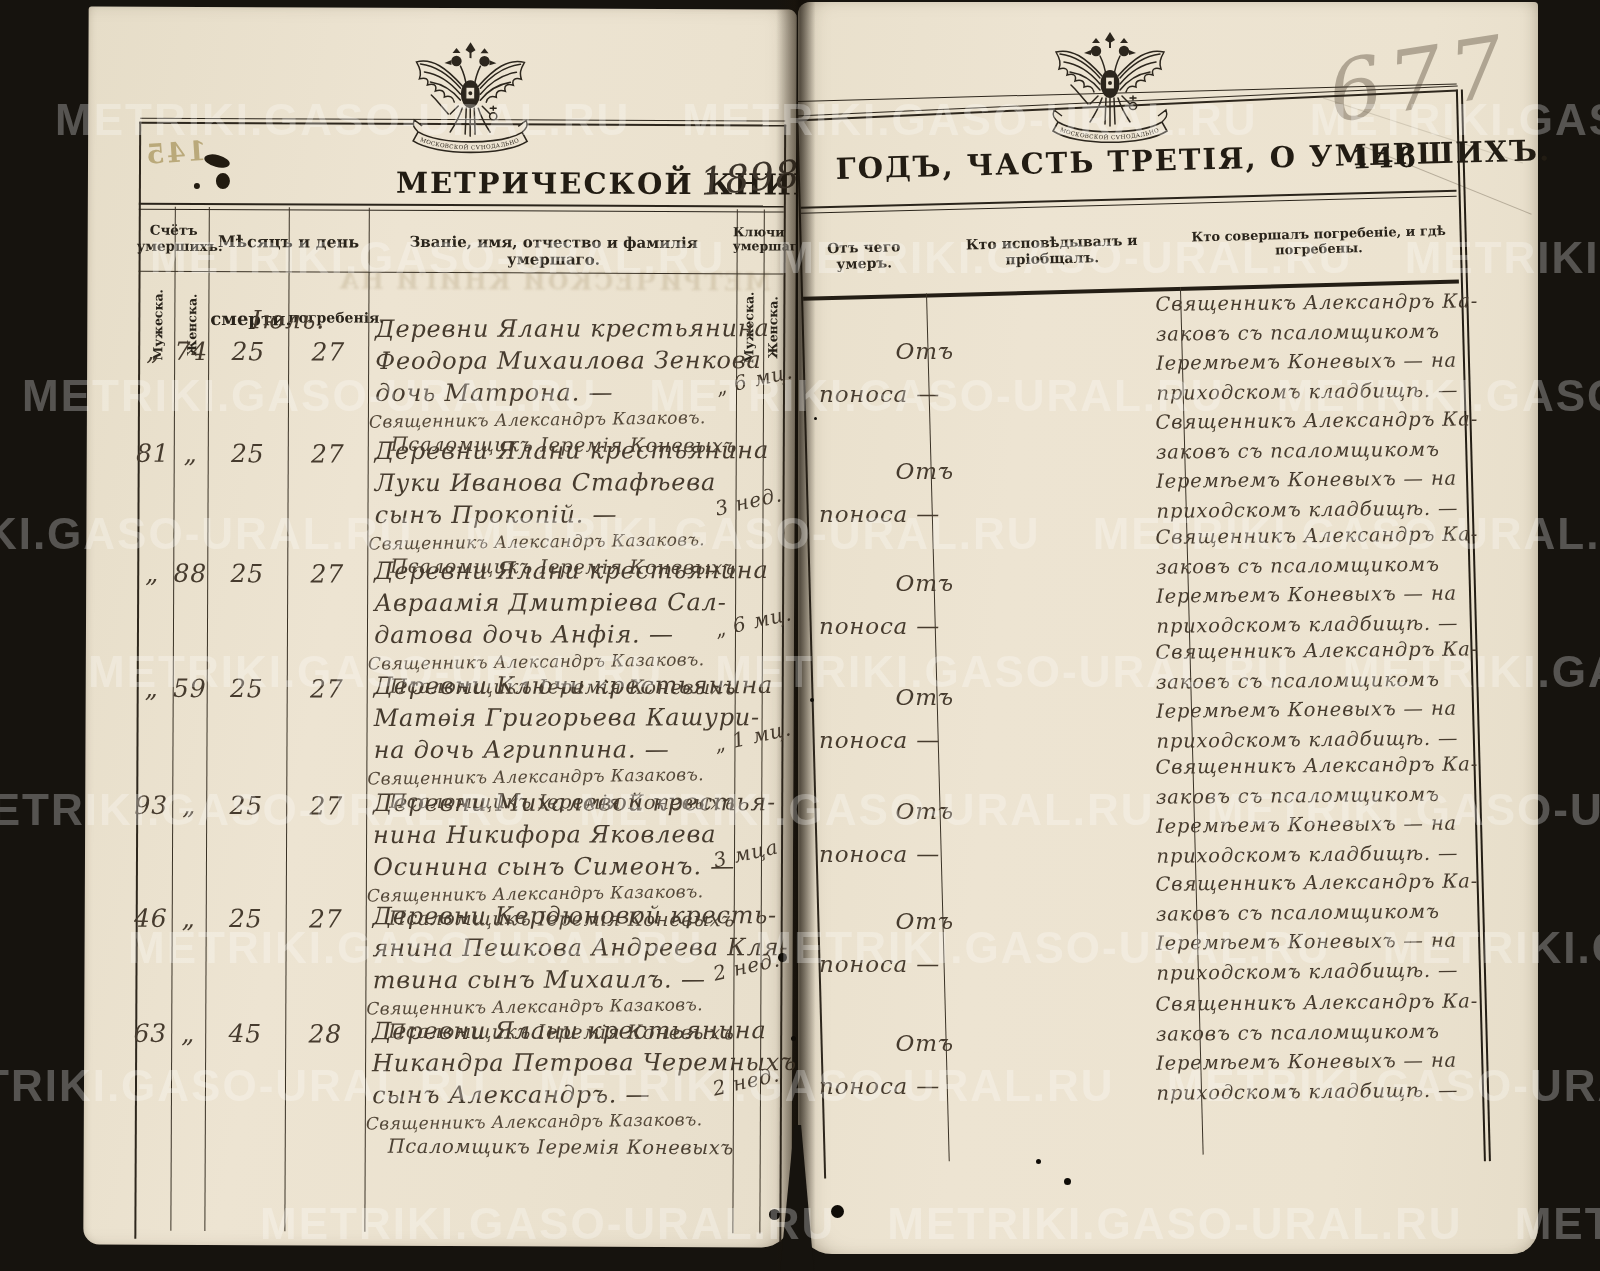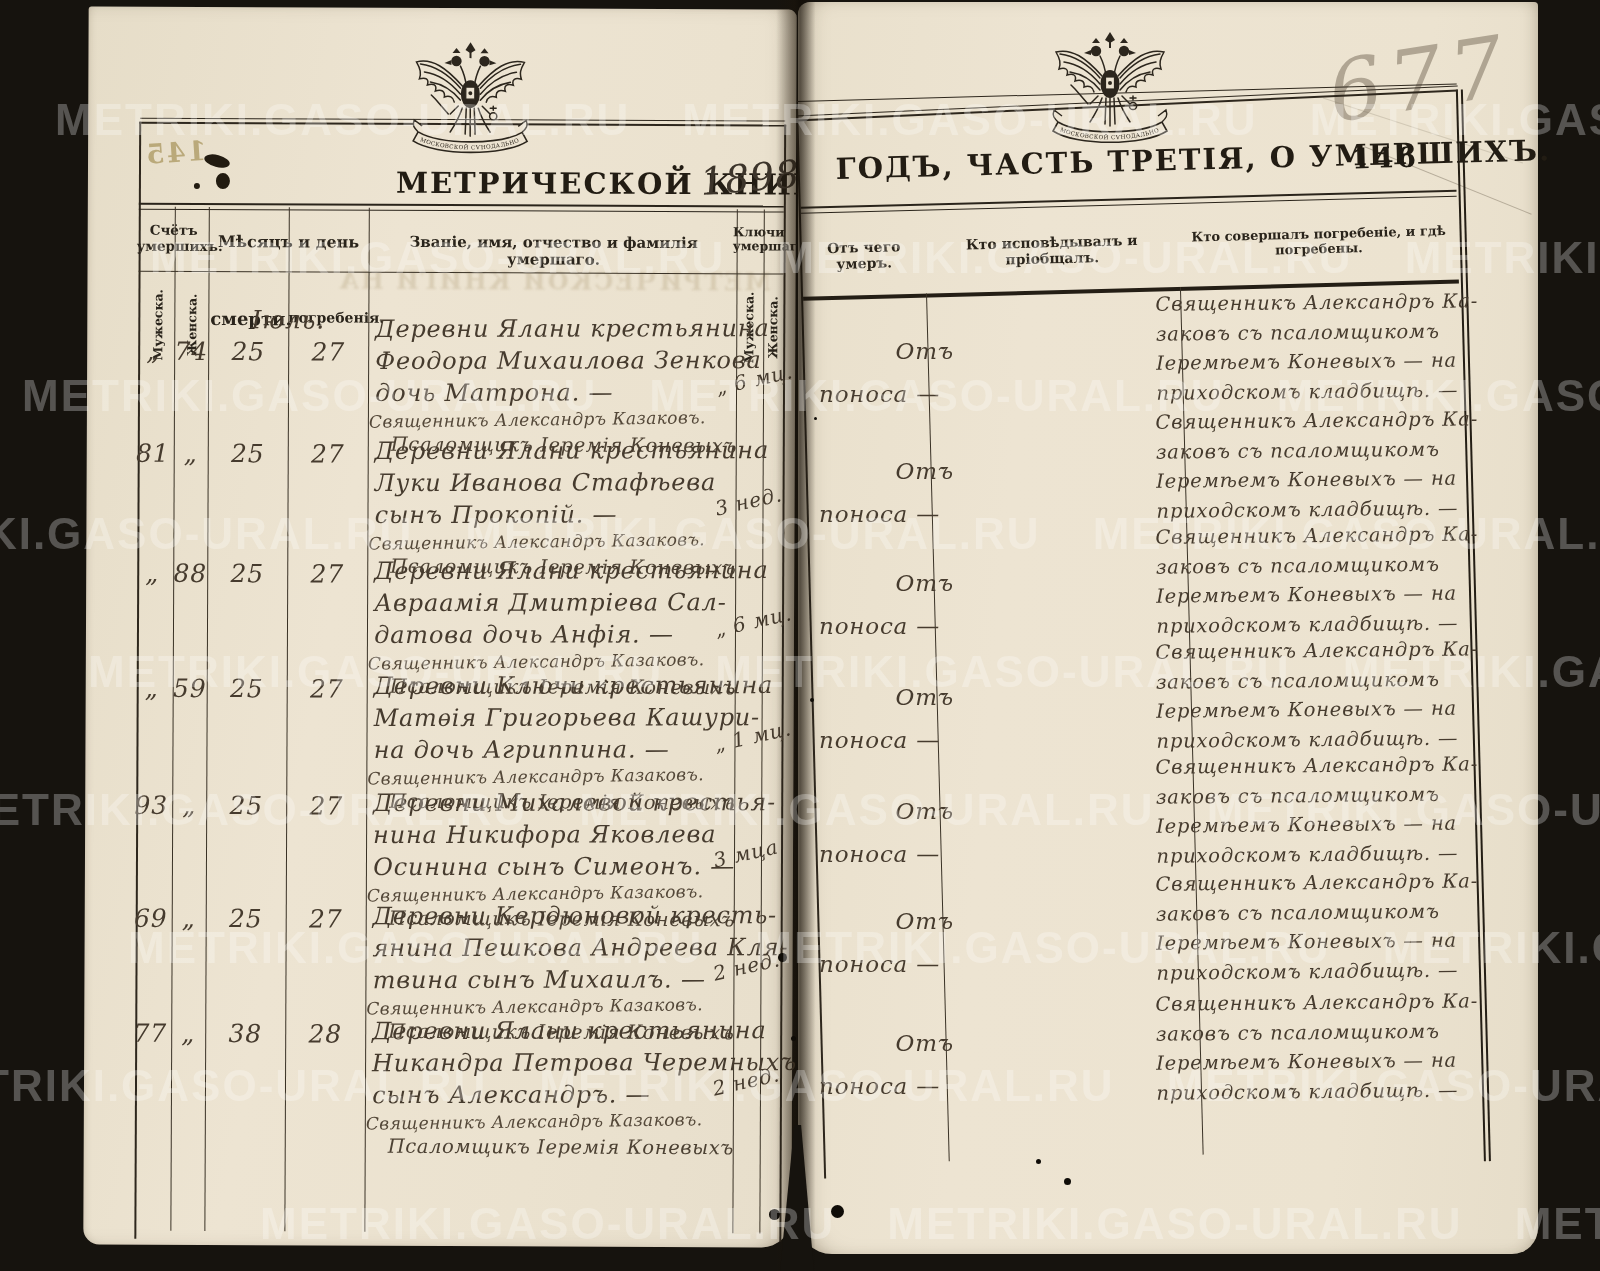--- a/index.html
+++ b/index.html
@@ -214,37 +214,37 @@
           <div class="e-lines" style="left: 288px; top: 2px;">
             <div>Деревни Михалевой крестья-</div>
             <div>нина Никифора Яковлева</div>
             <div>Осинина сынъ Симеонъ. —</div>
           </div>
           <div class="e-clergy1" style="left: 282px; top: 99px;">Священникъ Александръ Казаковъ.</div>
           <div class="e-clergy2" style="left: 304px; top: 123px;">Псаломщикъ Іеремія Коневыхъ</div>
           <div class="e-age" style="left: 628px; top: 56px;">3 мца</div>
         </div>
         <div class="entry hw" style="top: 889px;">
-          <div class="e-cell" style="left: 45px; top: 8px; width: 42px;">69</div>
+          <div class="e-cell" style="left: 45px; top: 8px; width: 42px;">46</div>
           <div class="e-cell" style="left: 85px; top: 8px; width: 38px;">„</div>
           <div class="e-cell" style="left: 121px; top: 8px; width: 80px;">25</div>
           <div class="e-cell" style="left: 201px; top: 8px; width: 80px;">27</div>
           <div class="e-lines" style="left: 288px; top: 2px;">
             <div>Деревни Кердюновой кресть-</div>
             <div>янина Пешкова Андреева Кля-</div>
             <div>твина сынъ Михаилъ. —</div>
           </div>
           <div class="e-clergy1" style="left: 282px; top: 99px;">Священникъ Александръ Казаковъ.</div>
           <div class="e-clergy2" style="left: 304px; top: 123px;">Псаломщикъ Іеремія Коневыхъ</div>
           <div class="e-age" style="left: 628px; top: 56px;">2 нед.</div>
         </div>
         <div class="entry hw" style="top: 1004px;">
-          <div class="e-cell" style="left: 45px; top: 8px; width: 42px;">77</div>
+          <div class="e-cell" style="left: 45px; top: 8px; width: 42px;">63</div>
           <div class="e-cell" style="left: 85px; top: 8px; width: 38px;">„</div>
-          <div class="e-cell" style="left: 121px; top: 8px; width: 80px;">38</div>
+          <div class="e-cell" style="left: 121px; top: 8px; width: 80px;">45</div>
           <div class="e-cell" style="left: 201px; top: 8px; width: 80px; font-style: italic;">28</div>
           <div class="e-lines" style="left: 288px; top: 2px;">
             <div>Деревни Ялани крестьянина</div>
             <div>Никандра Петрова Черемныхъ</div>
             <div>сынъ Александръ. —</div>
           </div>
           <div class="e-clergy1" style="left: 282px; top: 99px;">Священникъ Александръ Казаковъ.</div>
           <div class="e-clergy2" style="left: 304px; top: 123px;">Псаломщикъ Іеремія Коневыхъ</div>
           <div class="e-age" style="left: 628px; top: 56px;">2 нед.</div>
         </div>

